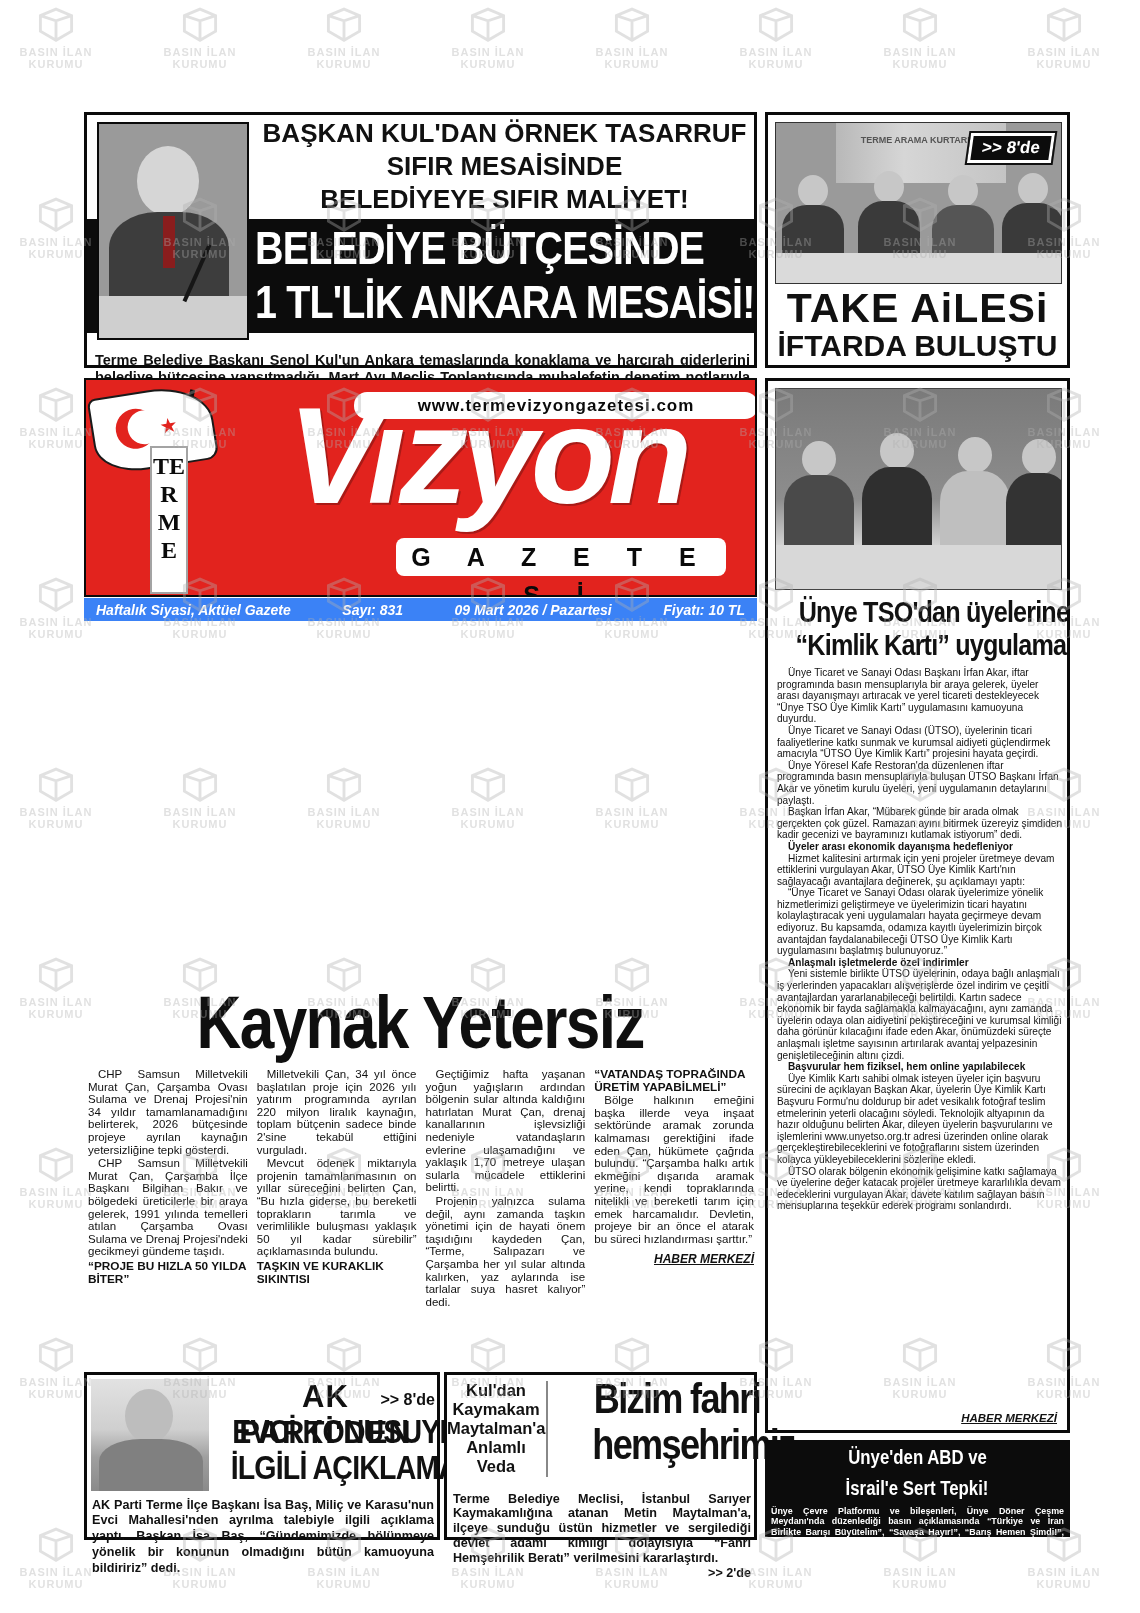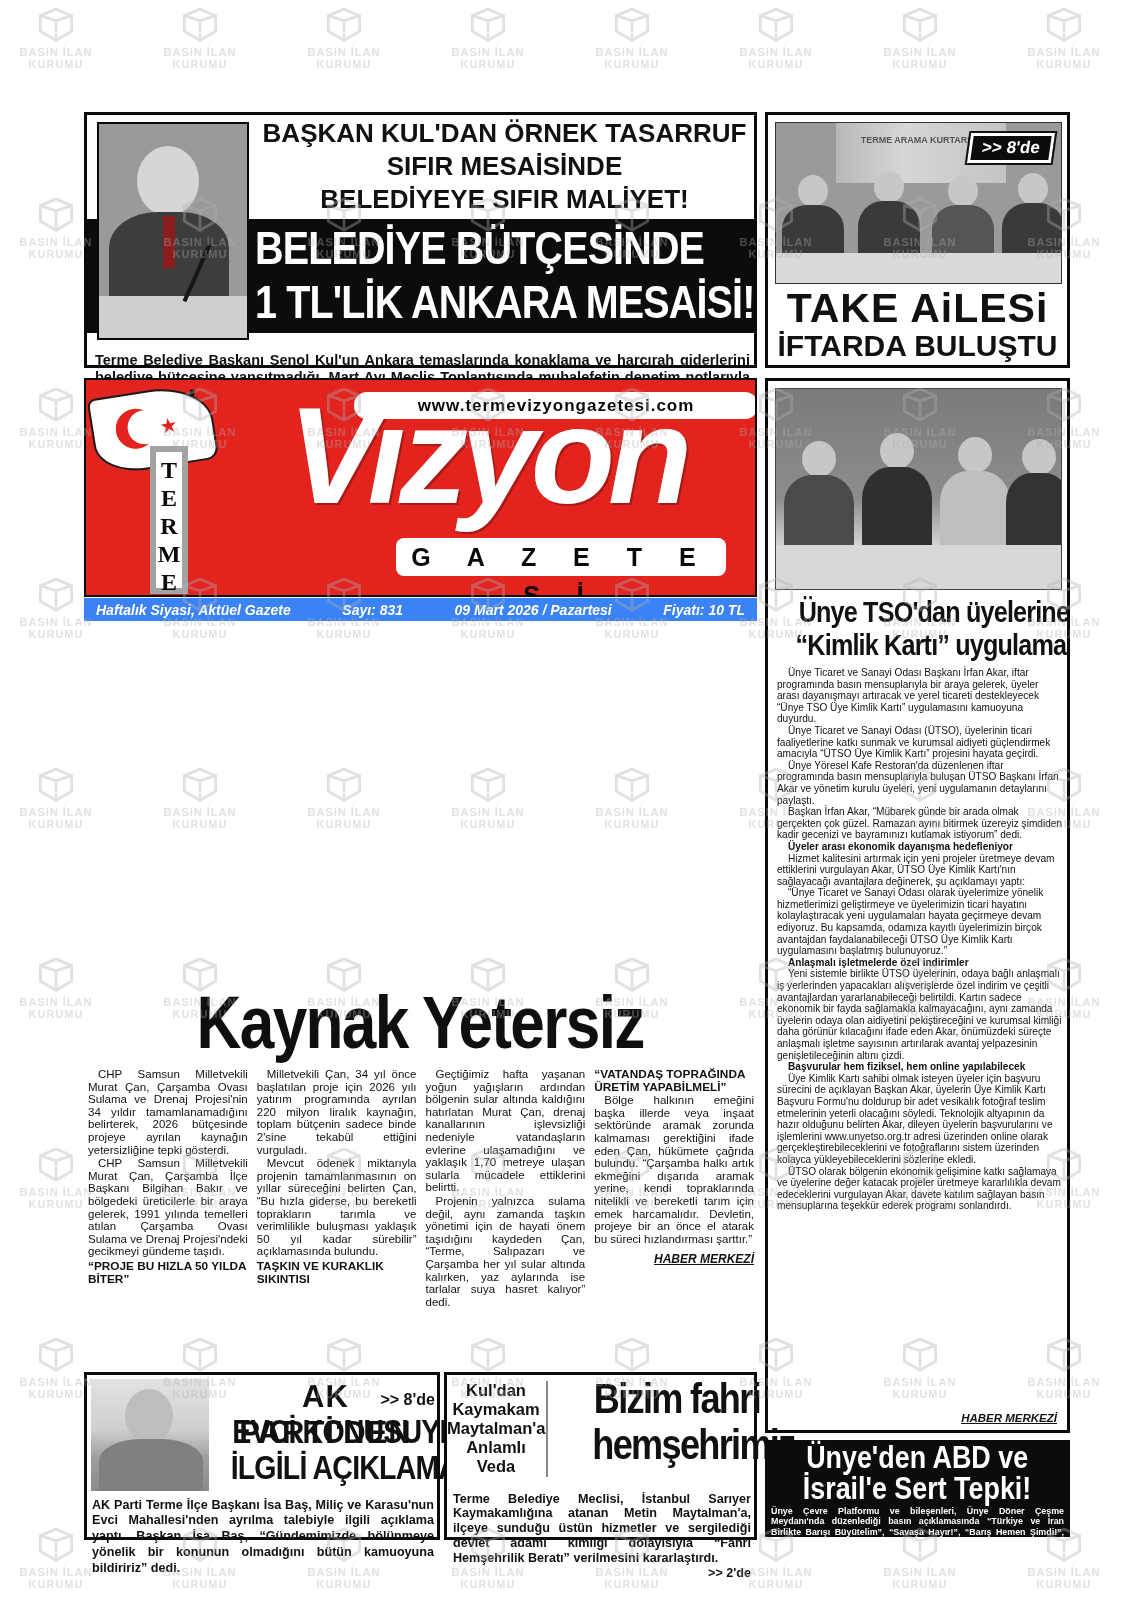--- a/index.html
+++ b/index.html
@@ -45,21 +45,21 @@
   .mast-url{position:absolute;left:268px;top:12px;width:404px;height:27px;background:#fff;
             border-radius:13px;text-align:center;font-weight:bold;font-size:17px;line-height:27px;
             letter-spacing:1px;color:#0a0a0a;z-index:4;}
   .vizyon{position:absolute;left:128px;top:-4px;width:545px;text-align:center;color:#fff;
           font-size:138px;font-weight:bold;font-style:italic;letter-spacing:-7px;z-index:3;
           text-shadow:2px 2px 0 rgba(0,0,0,.25);}
   .gazetesi{position:absolute;left:310px;top:158px;width:330px;height:38px;background:#fff;
             border-radius:8px;text-align:center;font-weight:bold;font-size:25px;line-height:38px;
             letter-spacing:15px;color:#0a0a0a;z-index:4;}
   .terme-v{position:absolute;left:64px;top:66px;width:38px;height:148px;background:#fff;
-           border:6px solid #a3a3a3;z-index:5;font-family:"Liberation Serif",serif;font-weight:bold;
+           border:2px solid #a3a3a3;z-index:5;font-family:"Liberation Serif",serif;font-weight:bold;
            font-size:24px;line-height:28px;text-align:center;word-break:break-all;padding-top:4px;
            box-sizing:border-box;color:#0a0a0a;}
   .flag{position:absolute;left:2px;top:2px;width:150px;height:120px;z-index:2;}
   .flag-pole{position:absolute;left:88px;top:6px;width:5px;height:118px;background:#0a0a0a;
              transform:rotate(14deg);}
   .flag-cloth{position:absolute;left:4px;top:8px;width:118px;height:74px;background:#fff;
               border:2px solid #1a1a1a;border-radius:8px 50% 12px 40%;transform:rotate(-9deg);}
   .flag-cres{position:absolute;left:22px;top:14px;width:40px;height:40px;border-radius:50%;
              background:#e2231e;}
   .flag-cres::after{content:"";position:absolute;left:12px;top:3px;width:34px;height:34px;
@@ -131,21 +131,21 @@
       font-size:16.5px;line-height:19px;}
   .veda-div{position:absolute;left:99px;top:6px;width:2px;height:96px;background:#888;}
   .veda-h{position:absolute;left:102px;top:0px;width:208px;text-align:center;font-weight:bold;
       font-size:43px;line-height:46px;letter-spacing:-2px;padding-left:24px;}
   .veda-deck{position:absolute;left:6px;top:104px;width:298px;font-weight:bold;font-size:12.6px;
       line-height:14.8px;text-align:justify;}
   .veda-ref{float:right;font-weight:bold;}
 
   .unye-black{position:absolute;left:765px;top:1440px;width:305px;height:97px;background:#0c0c0c;
       color:#fff;box-sizing:border-box;padding:2px 6px;}
-  .ub-h{text-align:center;font-weight:bold;font-size:32px;line-height:31px;letter-spacing:0px;}
+  .ub-h{text-align:center;font-weight:bold;font-size:20px;line-height:31px;letter-spacing:0px;}
   .ub-deck{margin-top:2px;font-weight:bold;font-size:8.9px;line-height:10.4px;text-align:justify;}
 
   
   #wm-layer{position:absolute;left:0;top:0;width:100%;height:100%;pointer-events:none;z-index:60;}
   .wm{position:absolute;width:120px;text-align:center;color:rgba(175,175,175,.38);}
   .wm svg{display:block;margin:0 auto;}
   .wm .t{font-weight:bold;font-size:11px;line-height:12px;letter-spacing:1px;}
 </style>
 </head>
 <body>

